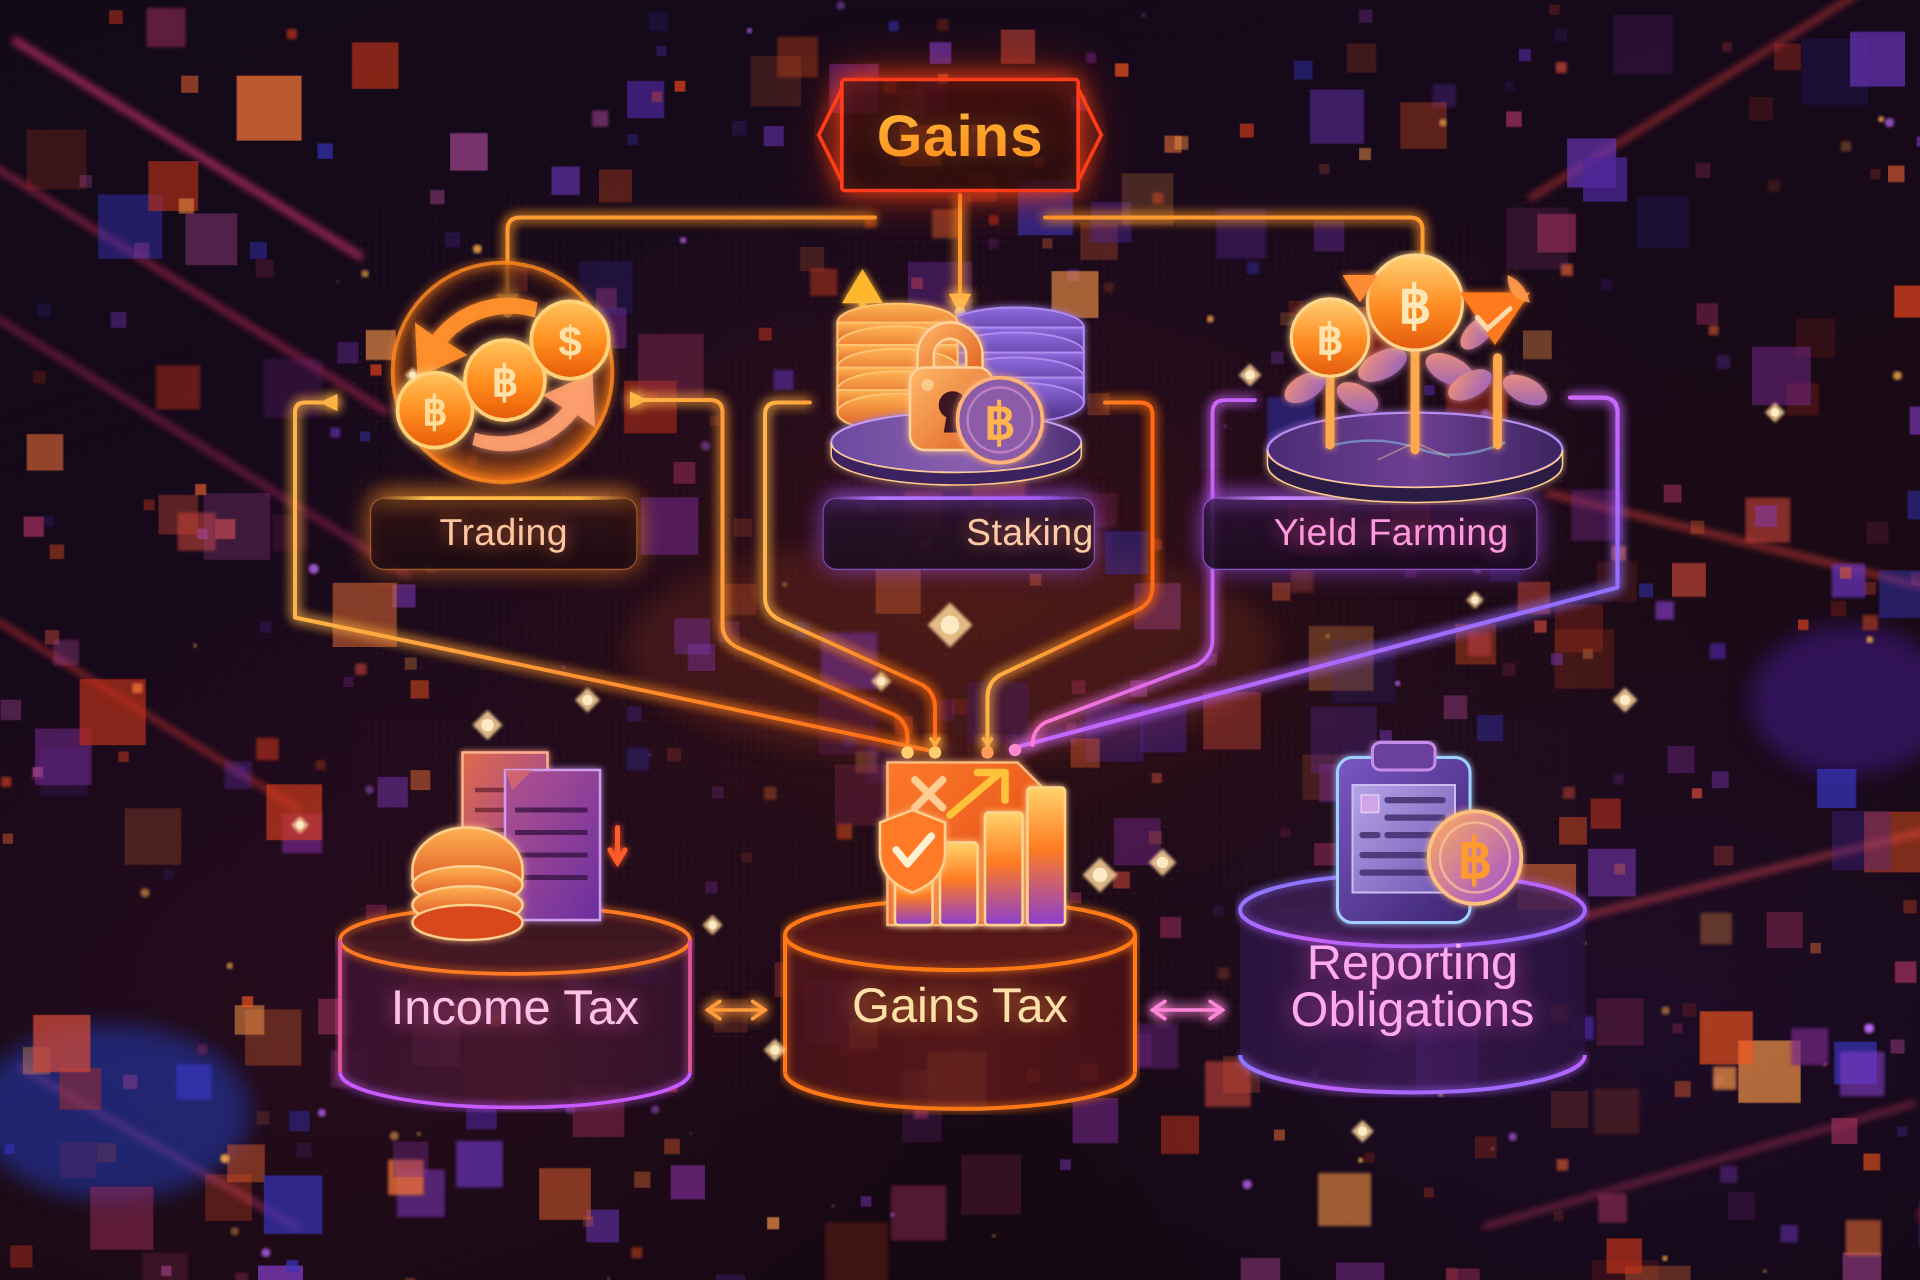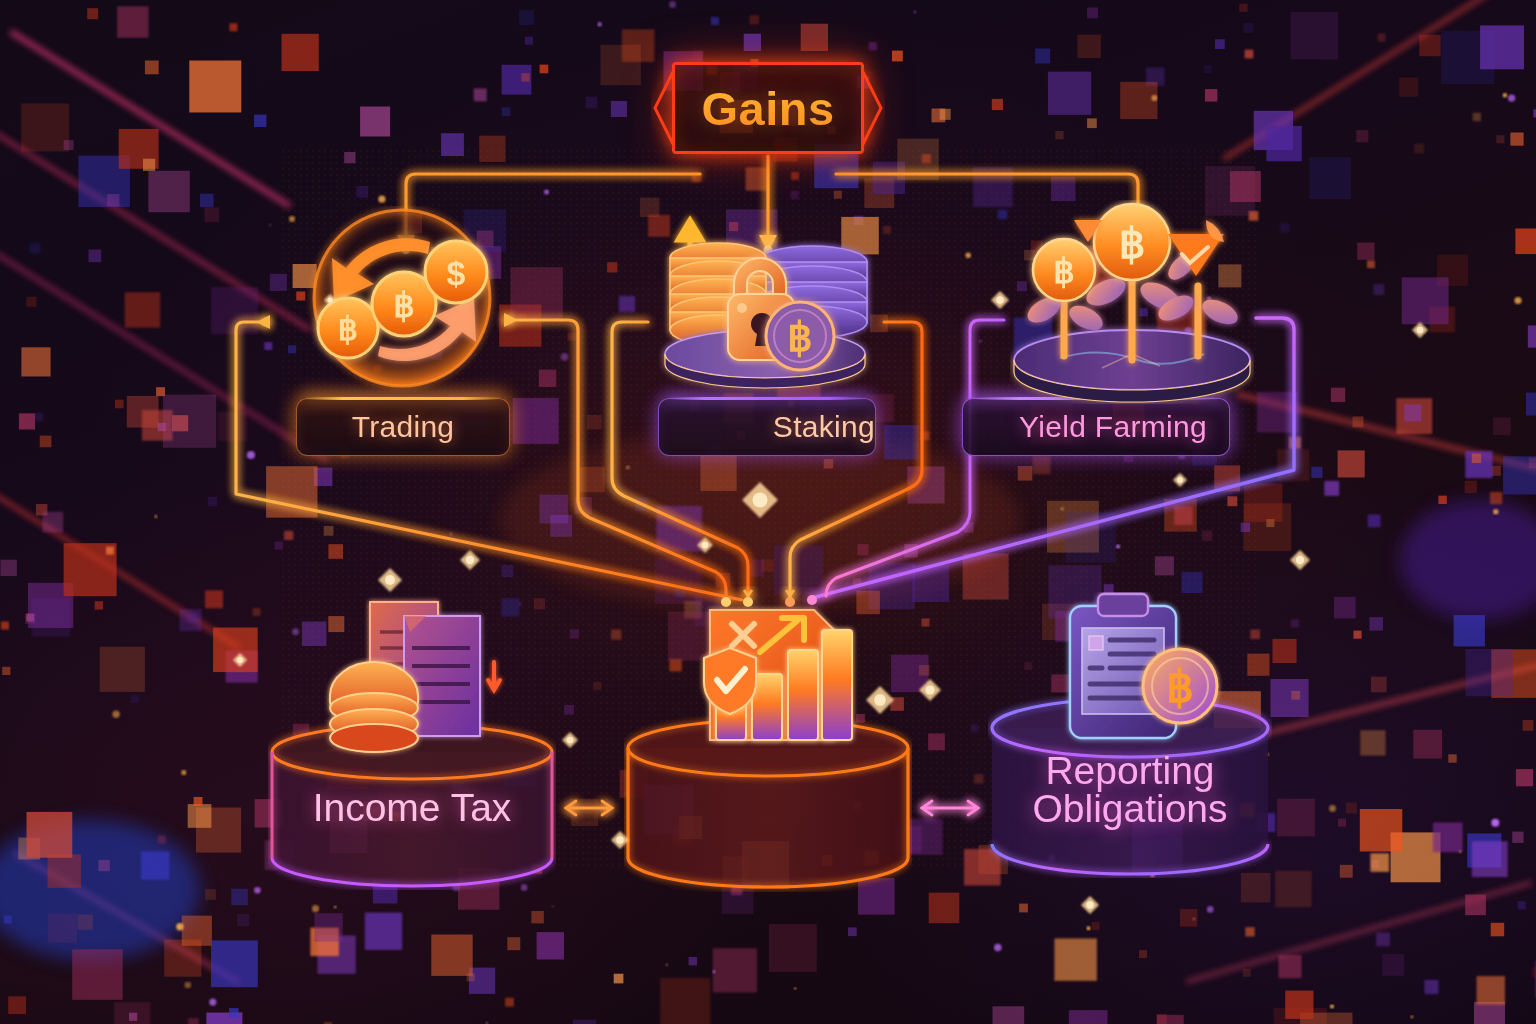--- a/index.html
+++ b/index.html
@@ -1107,20 +1107,21 @@
           </linearGradient>
         </defs>
         <path d="M4,32 L4,142 a140,29 0 0,0 280,0 L284,32 z" fill="url(#cylG2)"></path>
         <g filter="url(#cg)" fill="none" stroke="#ff7a18" stroke-width="3.2">
           <ellipse cx="144" cy="32" rx="140" ry="28" fill="rgba(90,25,22,.6)"></ellipse>
           <path d="M4,32 L4,142"></path>
             <path d="M284,32 L284,142"></path>
           <path d="M4,142 a140,29 0 0,0 280,0"></path>
         </g>
       </svg>
+      <div class="lbl">Gains Tax</div>
     </div>
 
     <div class="cyl report">
       <svg class="body" viewBox="0 0 284 182" preserveAspectRatio="none">
         <defs>
           <linearGradient id="cylR" x1="0" y1="0" x2="1" y2="0">
             <stop offset="0" stop-color="#2c1440" stop-opacity=".92"></stop>
             <stop offset="50%" stop-color="#3a1a52" stop-opacity=".88"></stop>
             <stop offset="100%" stop-color="#28123c" stop-opacity=".92"></stop>
           </linearGradient>

